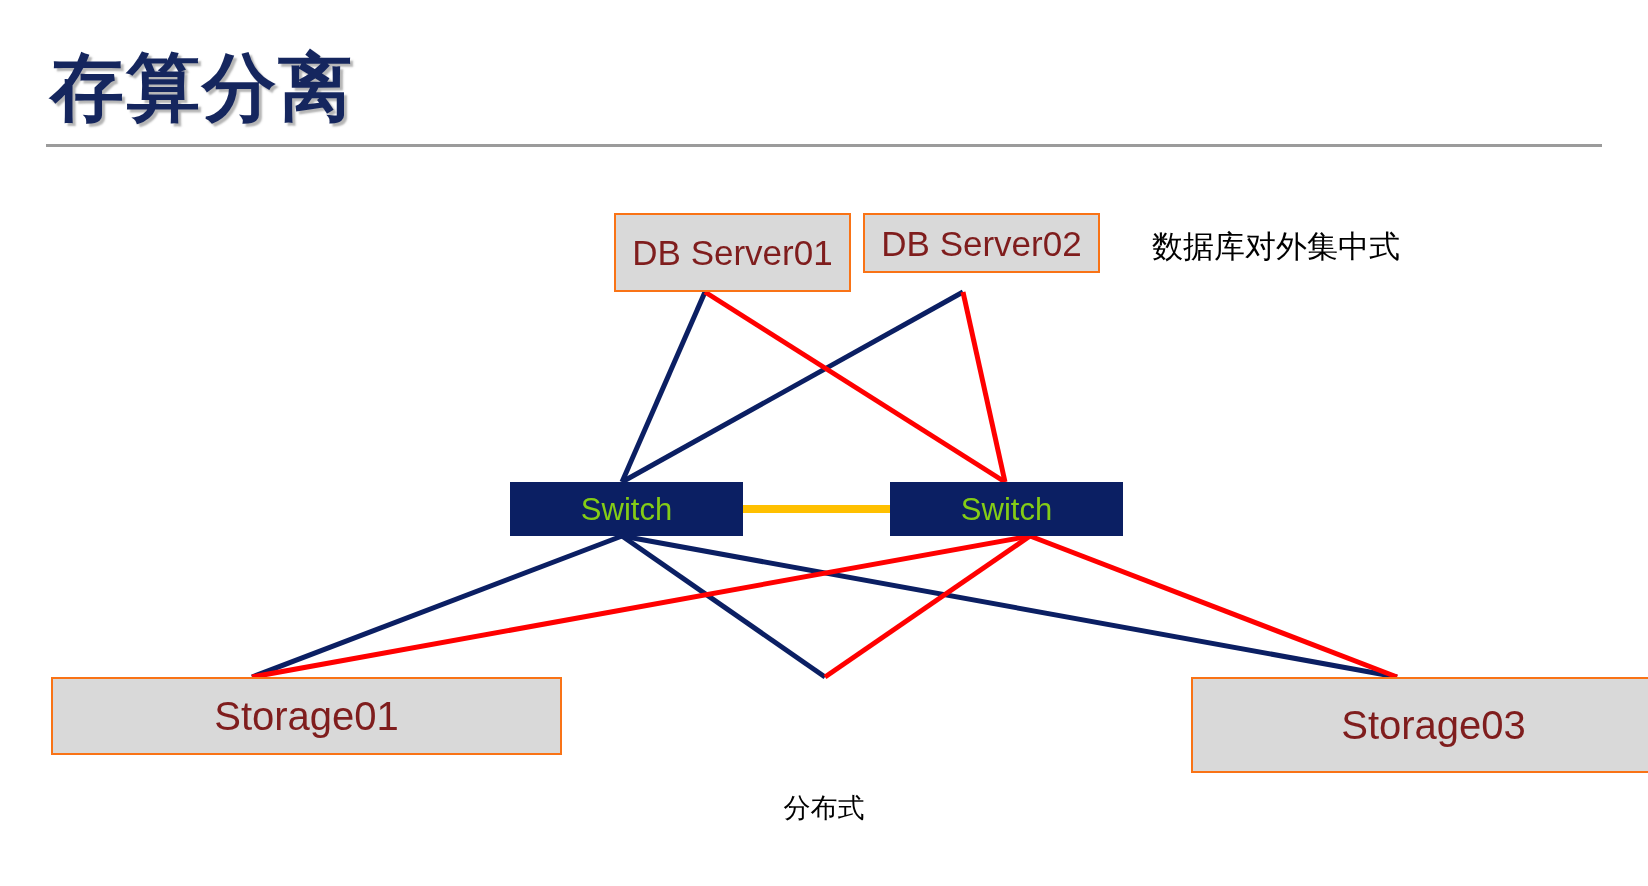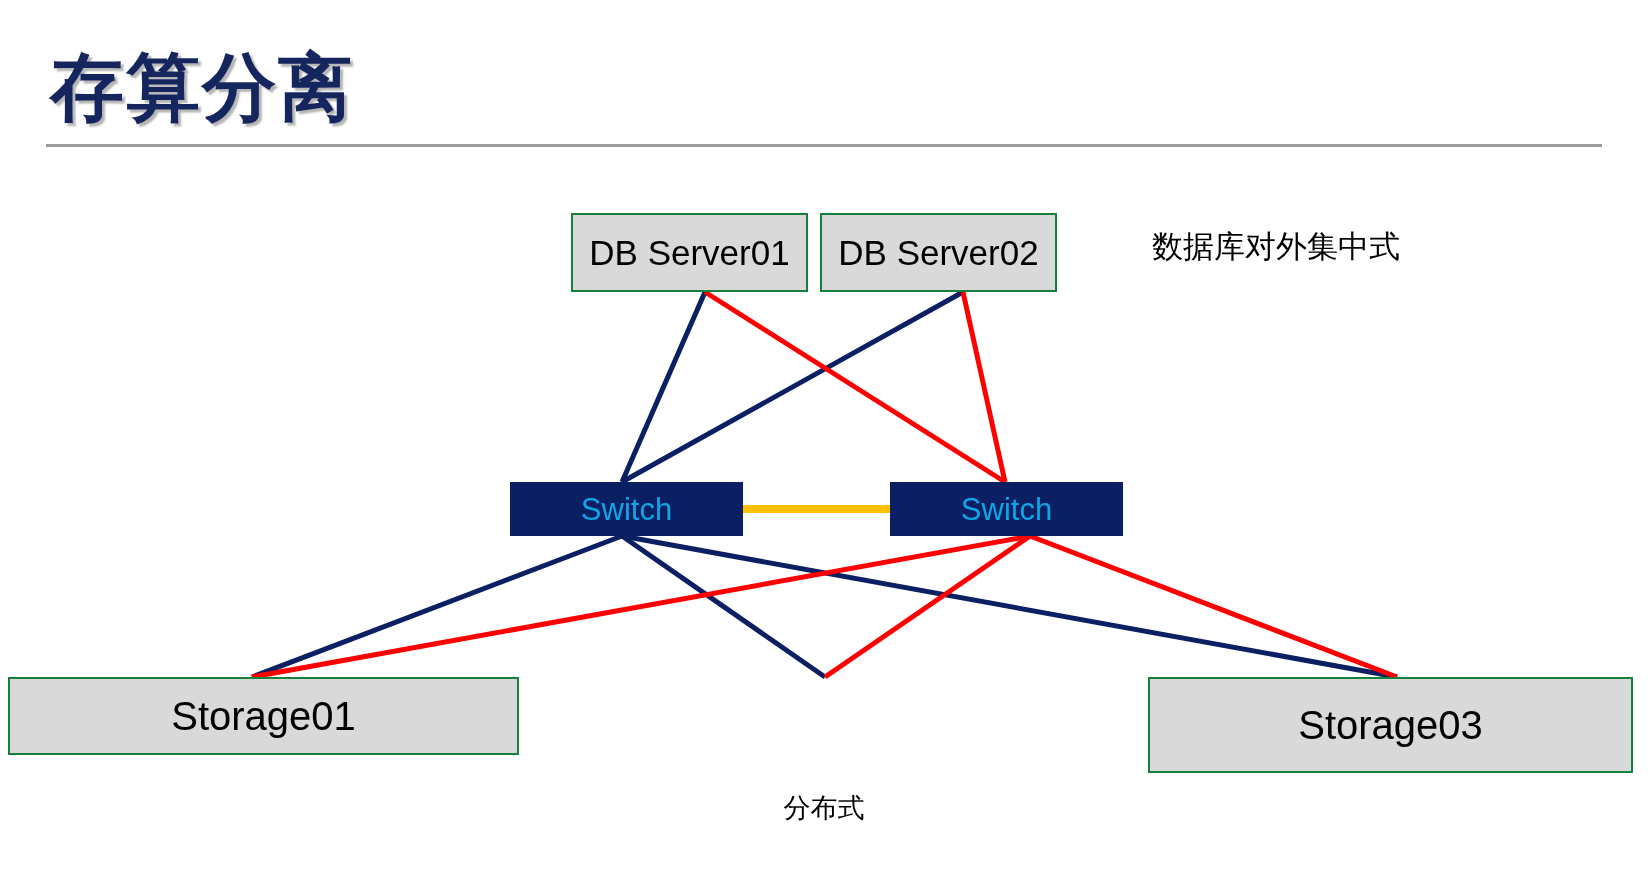--- a/index.html
+++ b/index.html
@@ -69,35 +69,36 @@
   .node {
     position: absolute;
     box-sizing: border-box;
     display: flex;
     align-items: center;
     justify-content: center;
     white-space: nowrap;
   }
   .node-gray {
     background: #D9D9D9;
-    border: 2px solid #15803d;
-    color: #000000;
+    border: 2px solid #f97316;
+    color: #7f1d1d;
+    margin-left: 43px;
   }
   .node-navy {
     background: #0B1F63;
     border: none;
-    color: #0ea5e9;
+    color: #84cc16;
   }
   .node-label {
     line-height: 1;
   }
 
   
   #db-server-01 { left: 571px; top: 213px; width: 237px; height: 79px; }
-  #db-server-02 { left: 820px; top: 213px; width: 237px; height: 79px; }
+  #db-server-02 { left: 820px; top: 213px; width: 237px; height: 60px; }
   #db-server-01 .node-label,
   #db-server-02 .node-label { font-size: 35px; }
 
   
   #switch-left  { left: 510px; top: 482px; width: 233px; height: 54px; }
   #switch-right { left: 890px; top: 482px; width: 233px; height: 54px; }
   #switch-left .node-label,
   #switch-right .node-label { font-size: 31px; }
 
   

